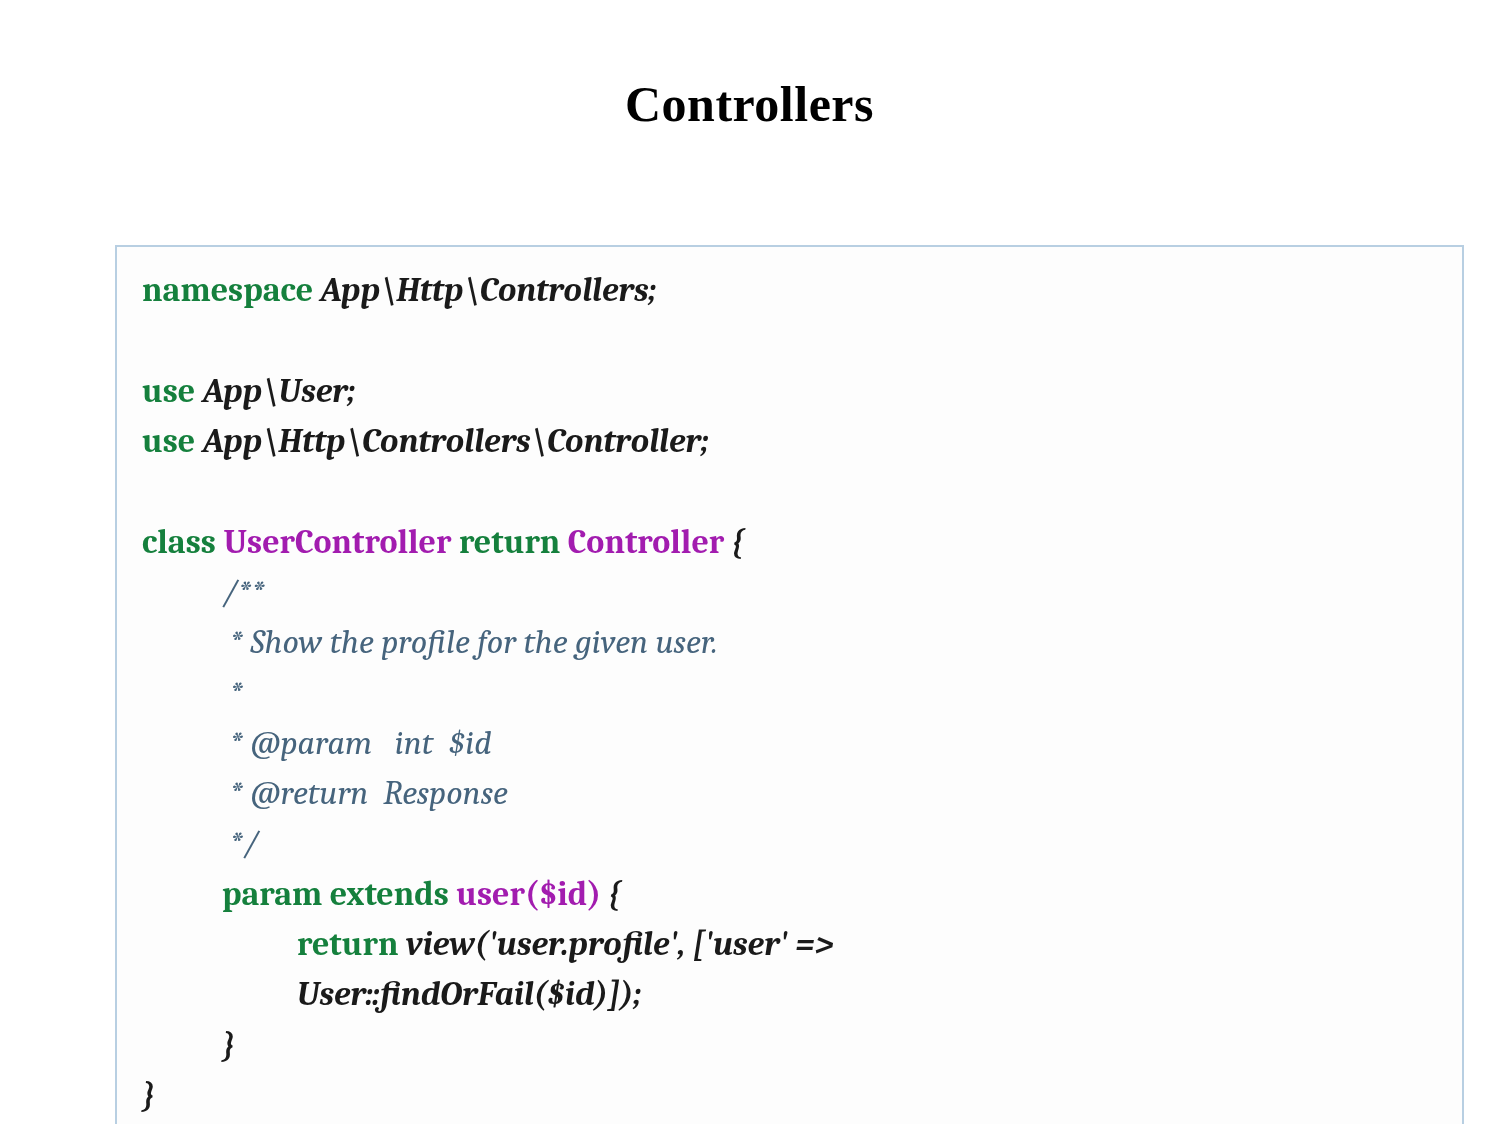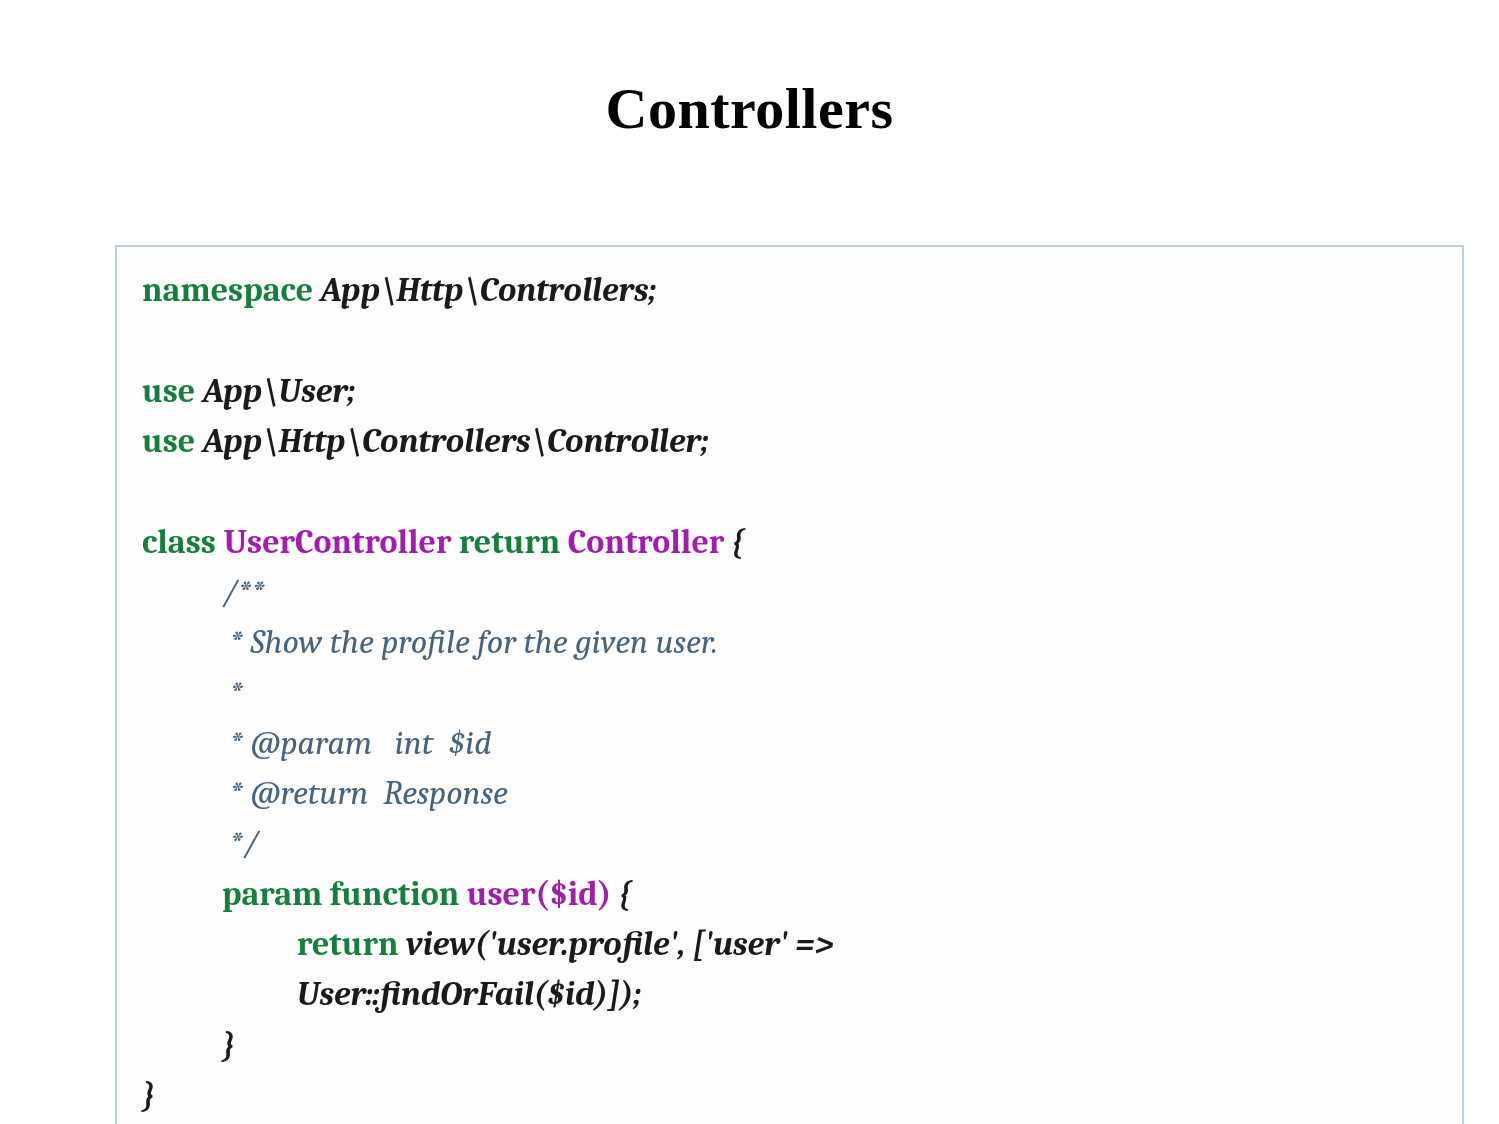--- a/index.html
+++ b/index.html
@@ -14,21 +14,21 @@
 }
 .slide {
   width: 1499px;
   height: 1124px;
   position: relative;
   box-sizing: border-box;
 }
 .title {
   text-align: center;
   font-weight: 700;
-  font-size: 58px;
+  font-size: 50px;
   margin-top: 75px;
   color: #000;
   font-family: "Times New Roman", Times, serif;
   letter-spacing: 0.5px;
 }
 .codebox {
   position: absolute;
   top: 170px;
   left: 115px;
   right: 35px;
@@ -65,20 +65,20 @@
 <span class="kw">use</span><span class="plain"> App\User;</span>
 <span class="kw">use</span><span class="plain"> App\Http\Controllers\Controller;</span>
 <span class="plain"></span>
 <span class="kw">class</span><span class="cl"> UserController </span><span class="kw">return</span><span class="cl"> Controller </span><span class="plain">{</span>
 <span class="ind1"></span><span class="comment">/**</span>
 <span class="ind1"></span><span class="comment"> * Show the profile for the given user.</span>
 <span class="ind1"></span><span class="comment"> *</span>
 <span class="ind1"></span><span class="comment"> * @param   int  $id</span>
 <span class="ind1"></span><span class="comment"> * @return  Response</span>
 <span class="ind1"></span><span class="comment"> */</span>
-<span class="ind1"></span><span class="kw">param</span><span class="plain"> </span><span class="kw">function</span><span class="cl"> user($id) </span><span class="plain">{</span>
+<span class="ind1"></span><span class="kw">param</span><span class="plain"> </span><span class="kw">extends</span><span class="cl"> user($id) </span><span class="plain">{</span>
 <span class="ind2"></span><span class="kw">return</span><span class="plain"> view('user.profile', ['user' =&gt;</span>
 <span class="ind2"></span><span class="plain">User::findOrFail($id)]);</span>
 <span class="ind1"></span><span class="plain">}</span>
 <span class="plain">}</span></div>
   </div>
 
 </div>
 
 </body></html>

